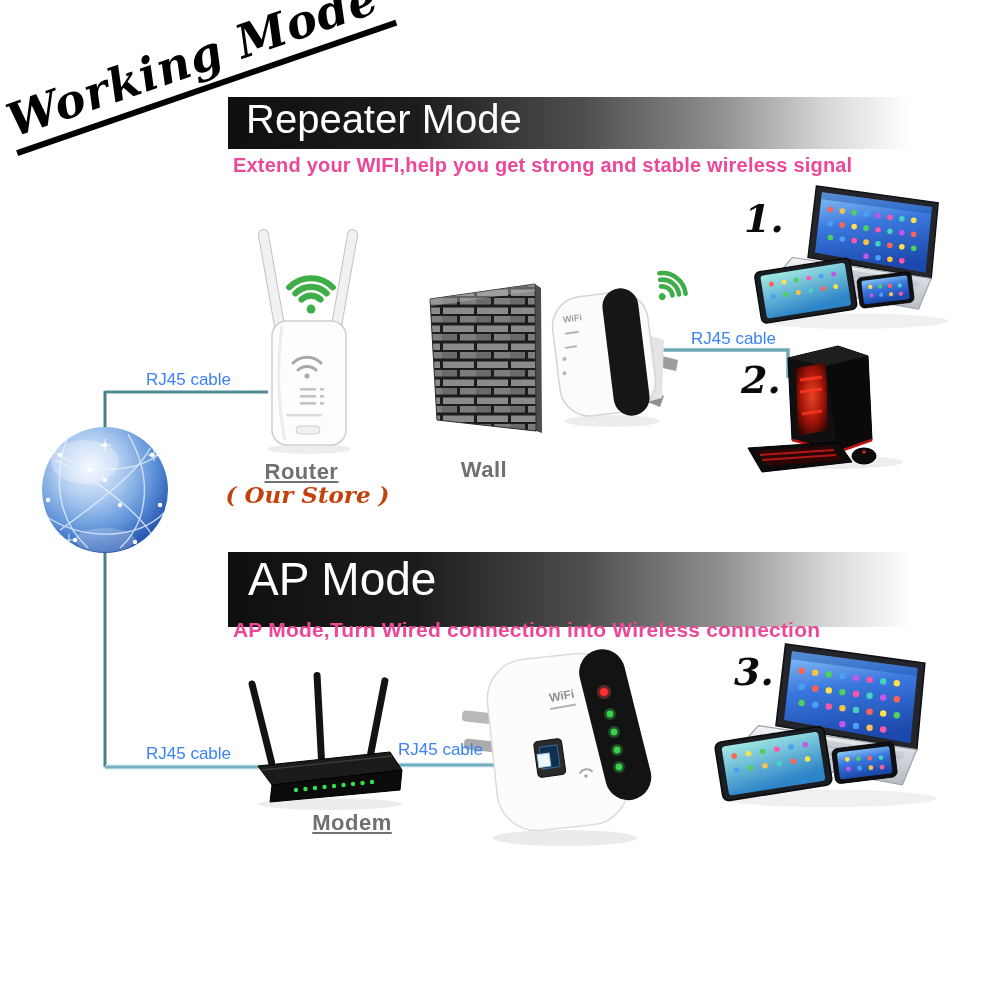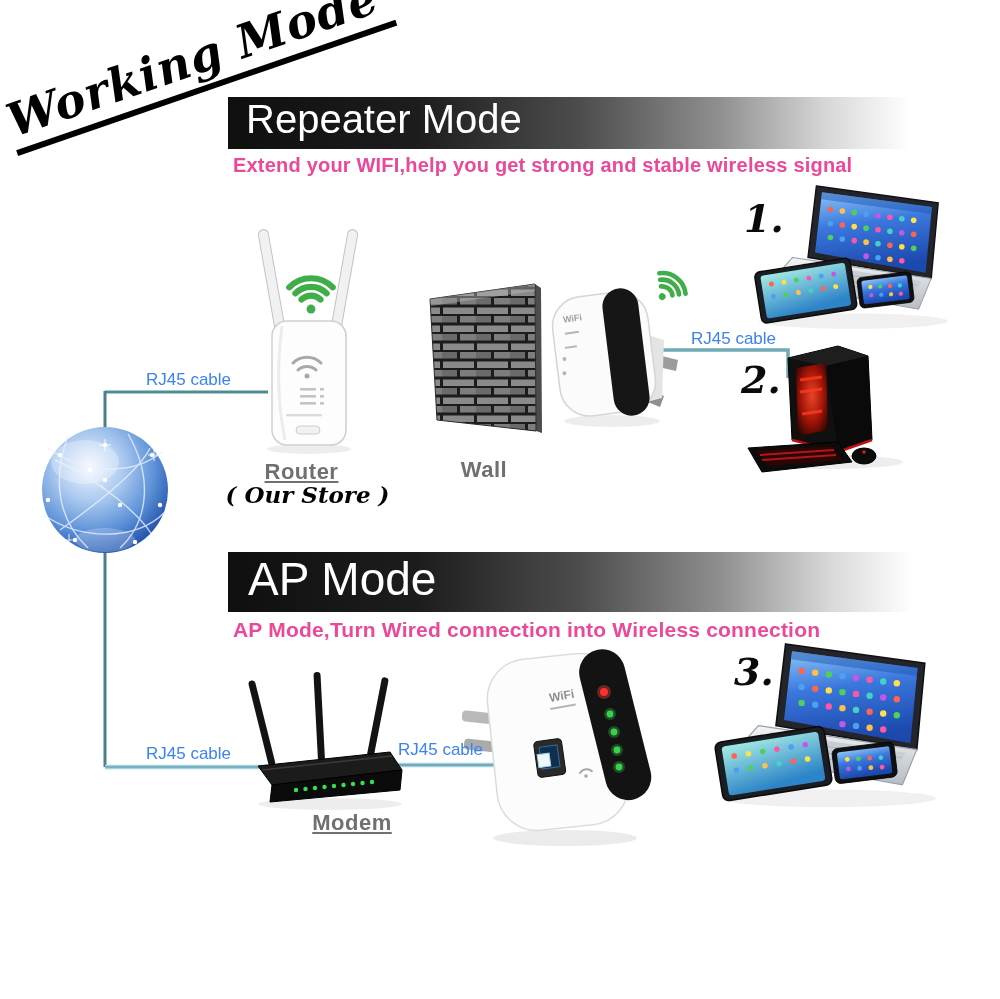--- a/index.html
+++ b/index.html
@@ -9,39 +9,39 @@
 
   .working-title{position:absolute;left:18px;top:96px;width:max-content;
     font-family:"DejaVu Serif",serif;font-weight:bold;font-style:italic;
     font-size:46px;color:#000;letter-spacing:1px;line-height:1.1;
     border-bottom:6px solid #000;padding:0 10px 3px 2px;
     transform:rotate(-19deg);transform-origin:0 100%;}
 
   .banner{position:absolute;left:228px;width:664px;color:#ffffff;display:flex;
     background:linear-gradient(90deg,#0f0f0f 0%,#1d1d1d 28%,#4e4e4e 52%,#8f8f8f 72%,#d8d8d8 88%,#ffffff 100%);}
   #banner-repeater{top:97px;height:52px;font-size:40px;padding-left:18px;}
-  #banner-ap{top:552px;height:60px;font-size:46px;padding-left:20px;}
+  #banner-ap{top:552px;height:75px;font-size:46px;padding-left:20px;}
 
   .subtitle{position:absolute;left:233px;font-weight:bold;color:#ec4899;font-size:20px;letter-spacing:.2px;white-space:nowrap;}
   #subtitle-repeater{top:154px;}
   #subtitle-ap{top:618px;font-size:21px;}
 
   .rj45{position:absolute;font-size:17px;color:#3b82f6;white-space:nowrap;}
   #rj45-1{left:146px;top:370px;}
   #rj45-2{left:691px;top:329px;}
   #rj45-3{left:146px;top:744px;}
   #rj45-4{left:398px;top:740px;}
 
   .dev-label{position:absolute;font-size:22px;font-weight:bold;color:#707070;text-align:center;letter-spacing:.5px;}
   #label-router{left:239px;top:459px;width:125px;text-decoration:underline;}
   #label-wall{left:432px;top:457px;width:104px;}
   #label-modem{left:277px;top:810px;width:150px;text-decoration:underline;}
 
   #label-ourstore{position:absolute;left:215px;top:481px;width:185px;text-align:center;
-    font-family:"DejaVu Serif",serif;font-weight:bold;font-style:italic;font-size:23px;color:#000000;}
+    font-family:"DejaVu Serif",serif;font-weight:bold;font-style:italic;font-size:23px;color:#c2410c;}
 
   #label-internet{position:absolute;left:28px;top:553px;width:156px;text-align:center;
     font-family:"DejaVu Serif",serif;font-weight:bold;font-size:27px;color:#7fa8dc;letter-spacing:1px;}
 
   .step-num{position:absolute;font-family:"DejaVu Serif",serif;font-weight:bold;font-style:italic;
     font-size:38px;color:#0a0a0a;}
   #step-1{left:744px;top:196px;}
   #step-2{left:741px;top:357px;}
   #step-3{left:734px;top:649px;}
 </style>

